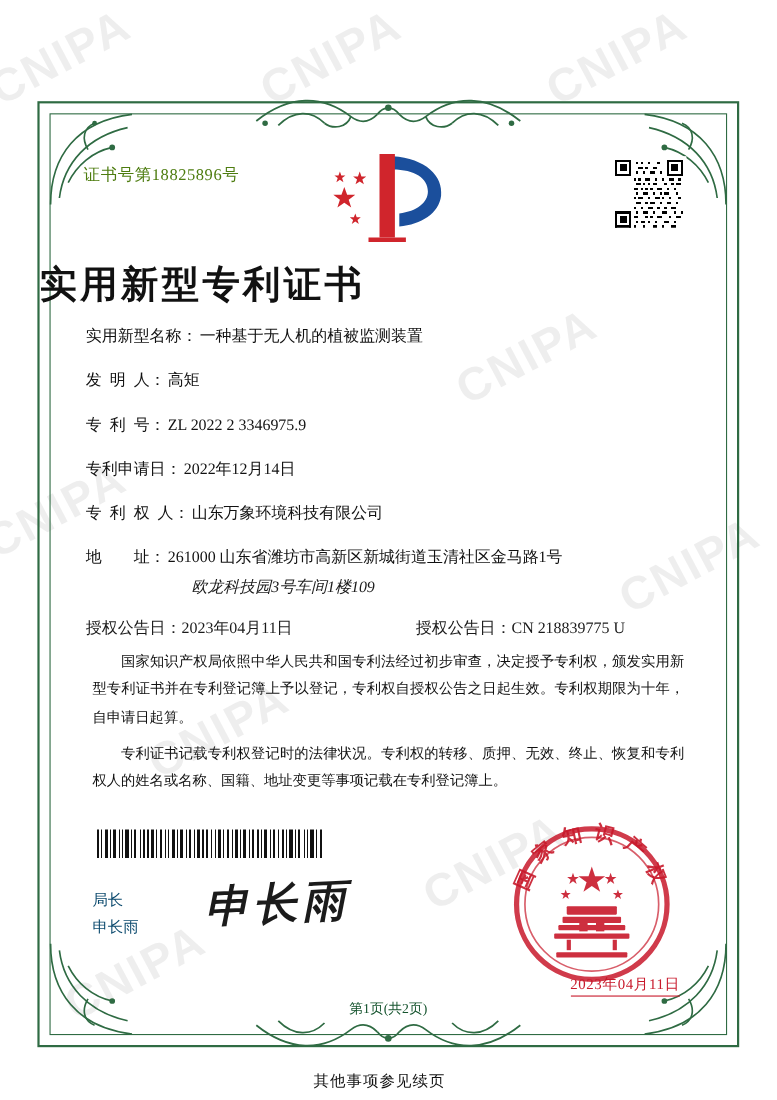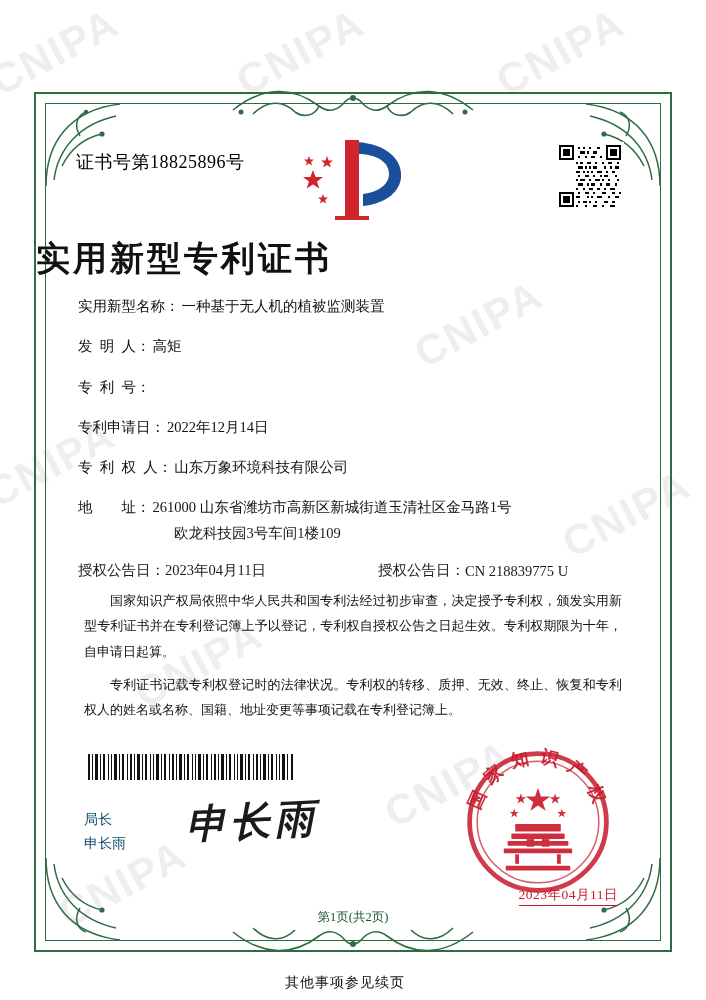--- a/index.html
+++ b/index.html
@@ -69,23 +69,23 @@
   .orn-tl { left: 4px;  top: 2px; }
   .orn-tr { right: 4px; top: 2px; transform: scaleX(-1); }
   .orn-bl { left: 4px;  bottom: 2px; transform: scaleY(-1); }
   .orn-br { right: 4px; bottom: 2px; transform: scale(-1,-1); }
 
   
   .cert-no {
     position: absolute;
     left: 40px;
     top: 56px;
-    font-size: 18px;
+    font-size: 15px;
     letter-spacing: 0.5px;
-    color: #000000;
+    color: #4d7c0f;
   }
   .qr {
     position: absolute;
     right: 46px;
     top: 48px;
     width: 62px;
     height: 62px;
     background: #ffffff;
     padding: 3px;
   }
@@ -140,20 +140,21 @@
     margin-bottom: 8px;
   }
   .field-grant .half {
     display: flex;
     align-items: flex-end;
   }
   .field-grant .half.first { width: 300px; }
   .addr-second {
     margin: -14px 0 18.5px 96px;
     font-size: 14.5px;
+    font-style: italic;
   }
 
   
   .paras {
     position: absolute;
     left: 48px;
     right: 48px;
     top: 494px;
     font-size: 13px;
     line-height: 1.95;
@@ -438,20 +439,21 @@
     <div class="field">
       <span class="lbl">实用新型名称：</span>
       <span class="val">一种基于无人机的植被监测装置</span>
     </div>
     <div class="field">
       <span class="lbl">发  明  人：</span>
       <span class="val">高矩</span>
     </div>
     <div class="field">
       <span class="lbl">专  利  号：</span>
+      <span class="val">ZL 2022 2 3346975.9</span>
     </div>
     <div class="field">
       <span class="lbl">专利申请日：</span>
       <span class="val">2022年12月14日</span>
     </div>
     <div class="field">
       <span class="lbl">专  利  权  人：</span>
       <span class="val">山东万象环境科技有限公司</span>
     </div>
     <div class="field">

